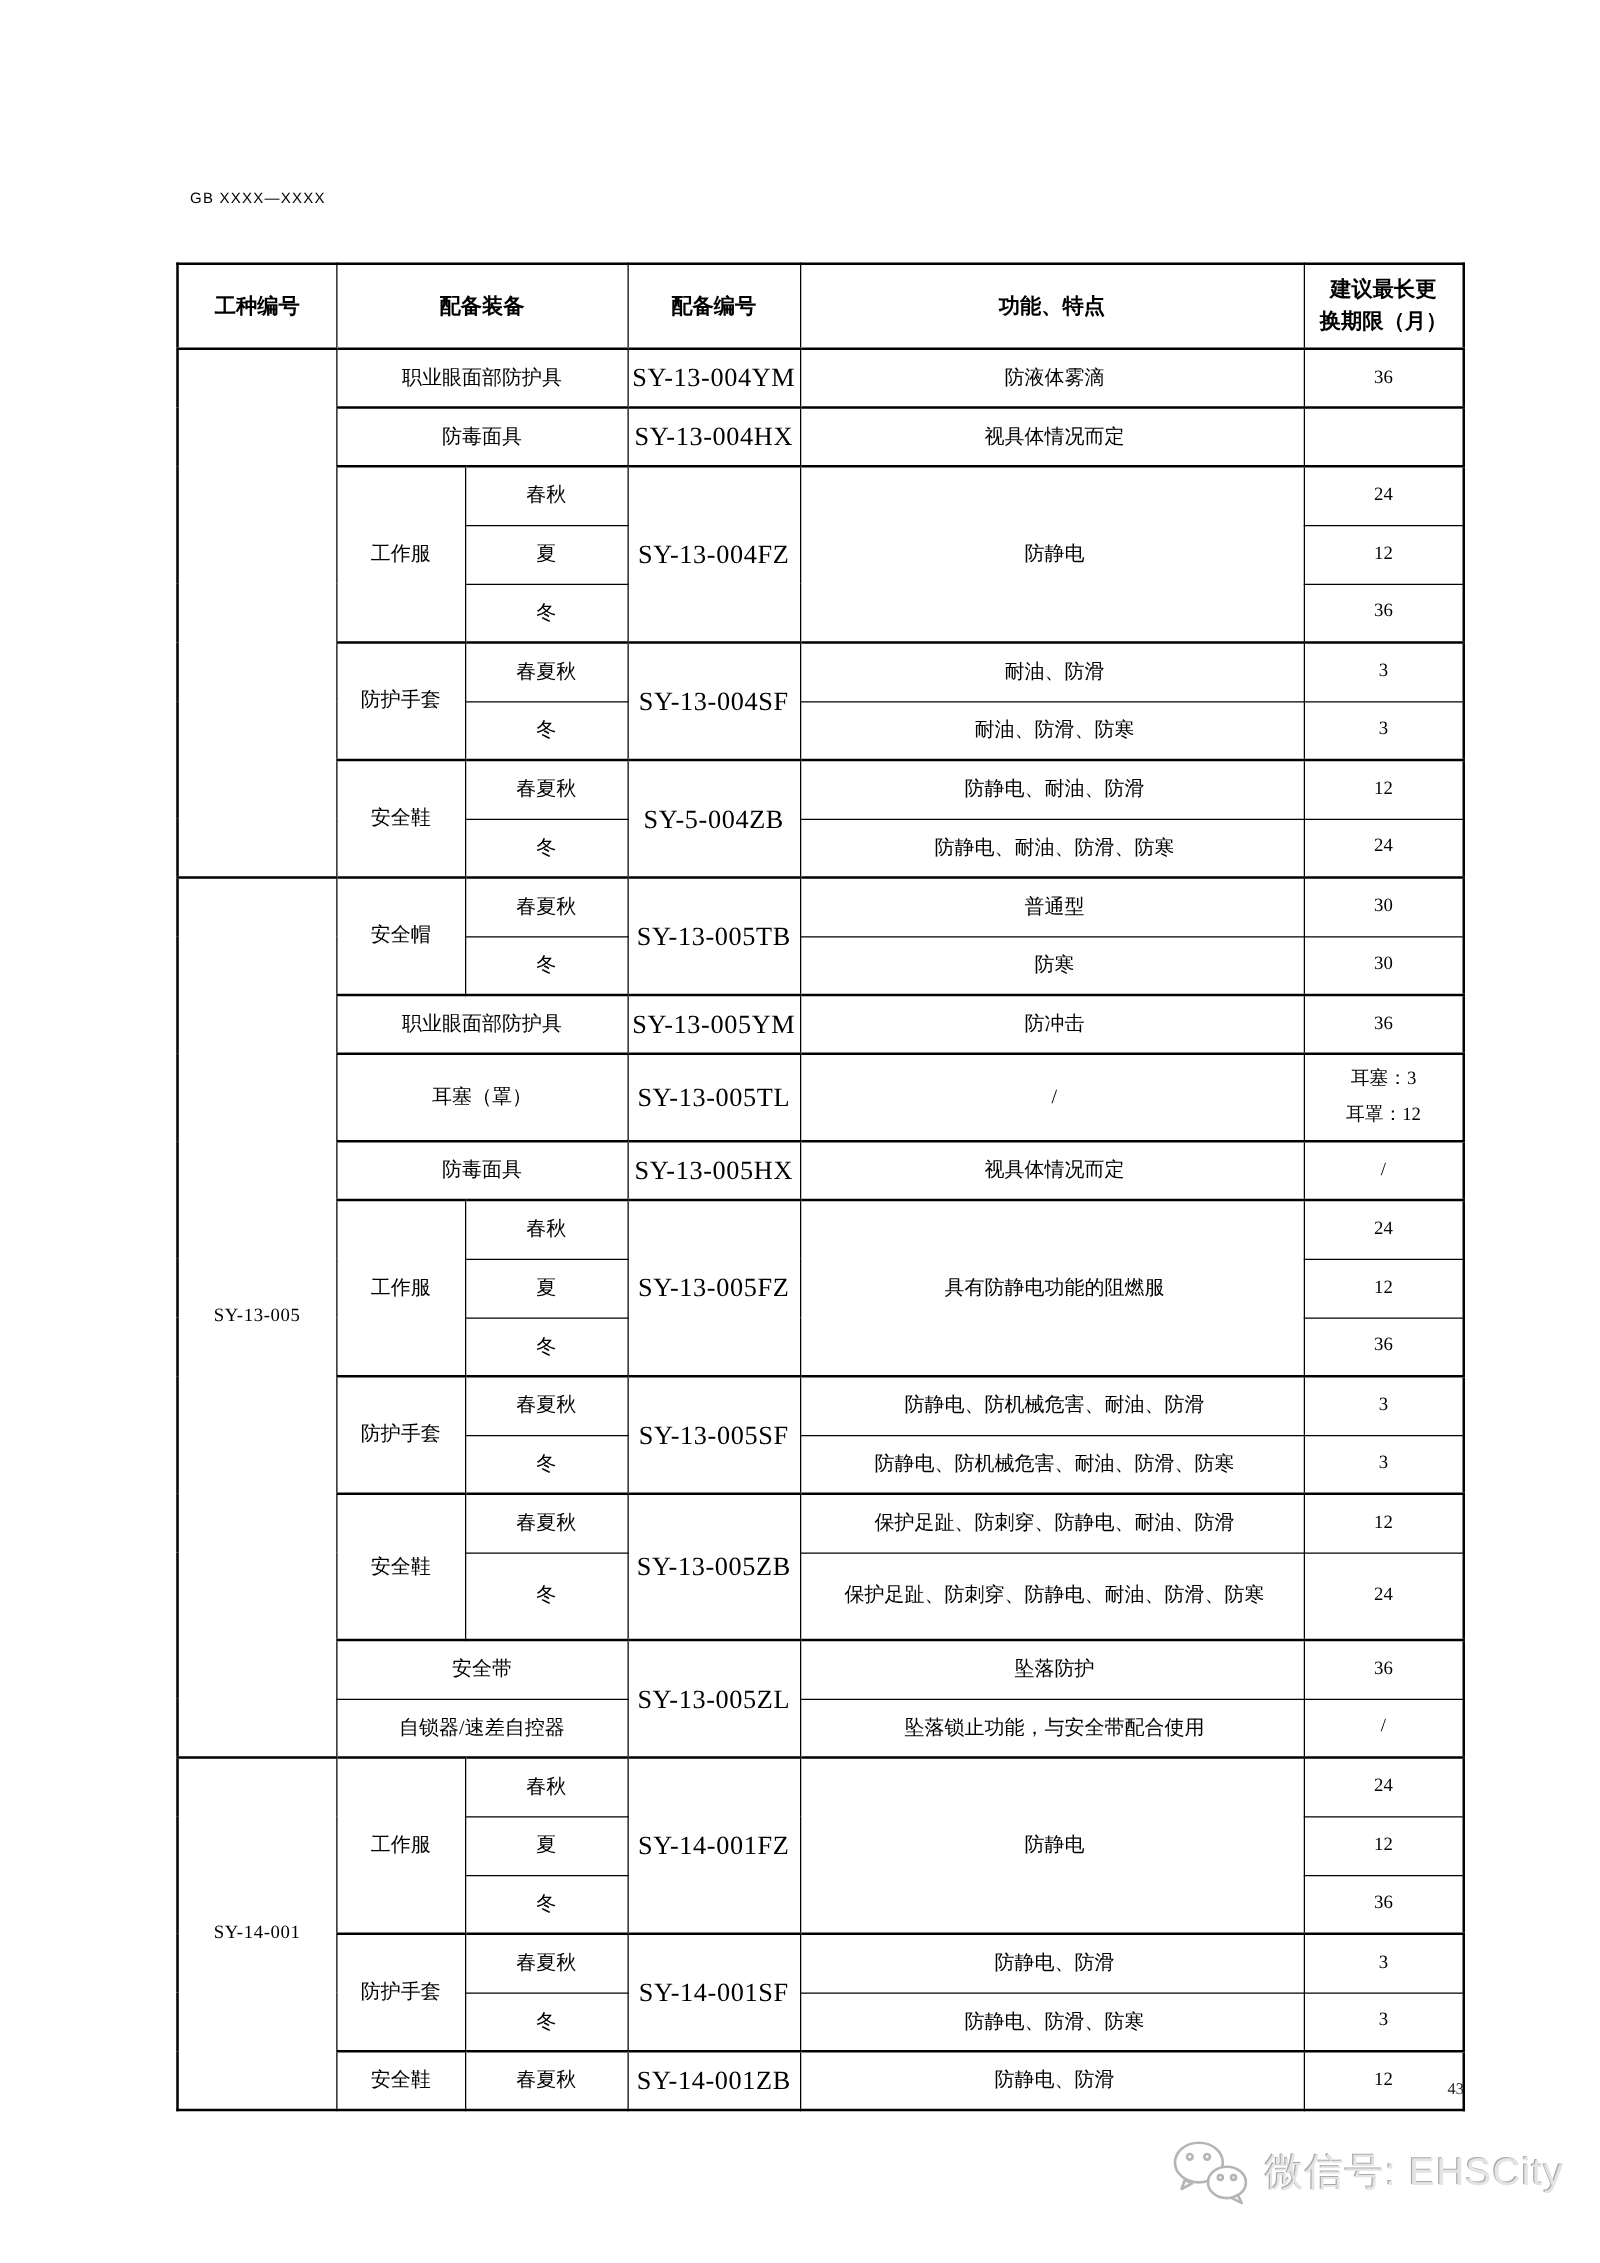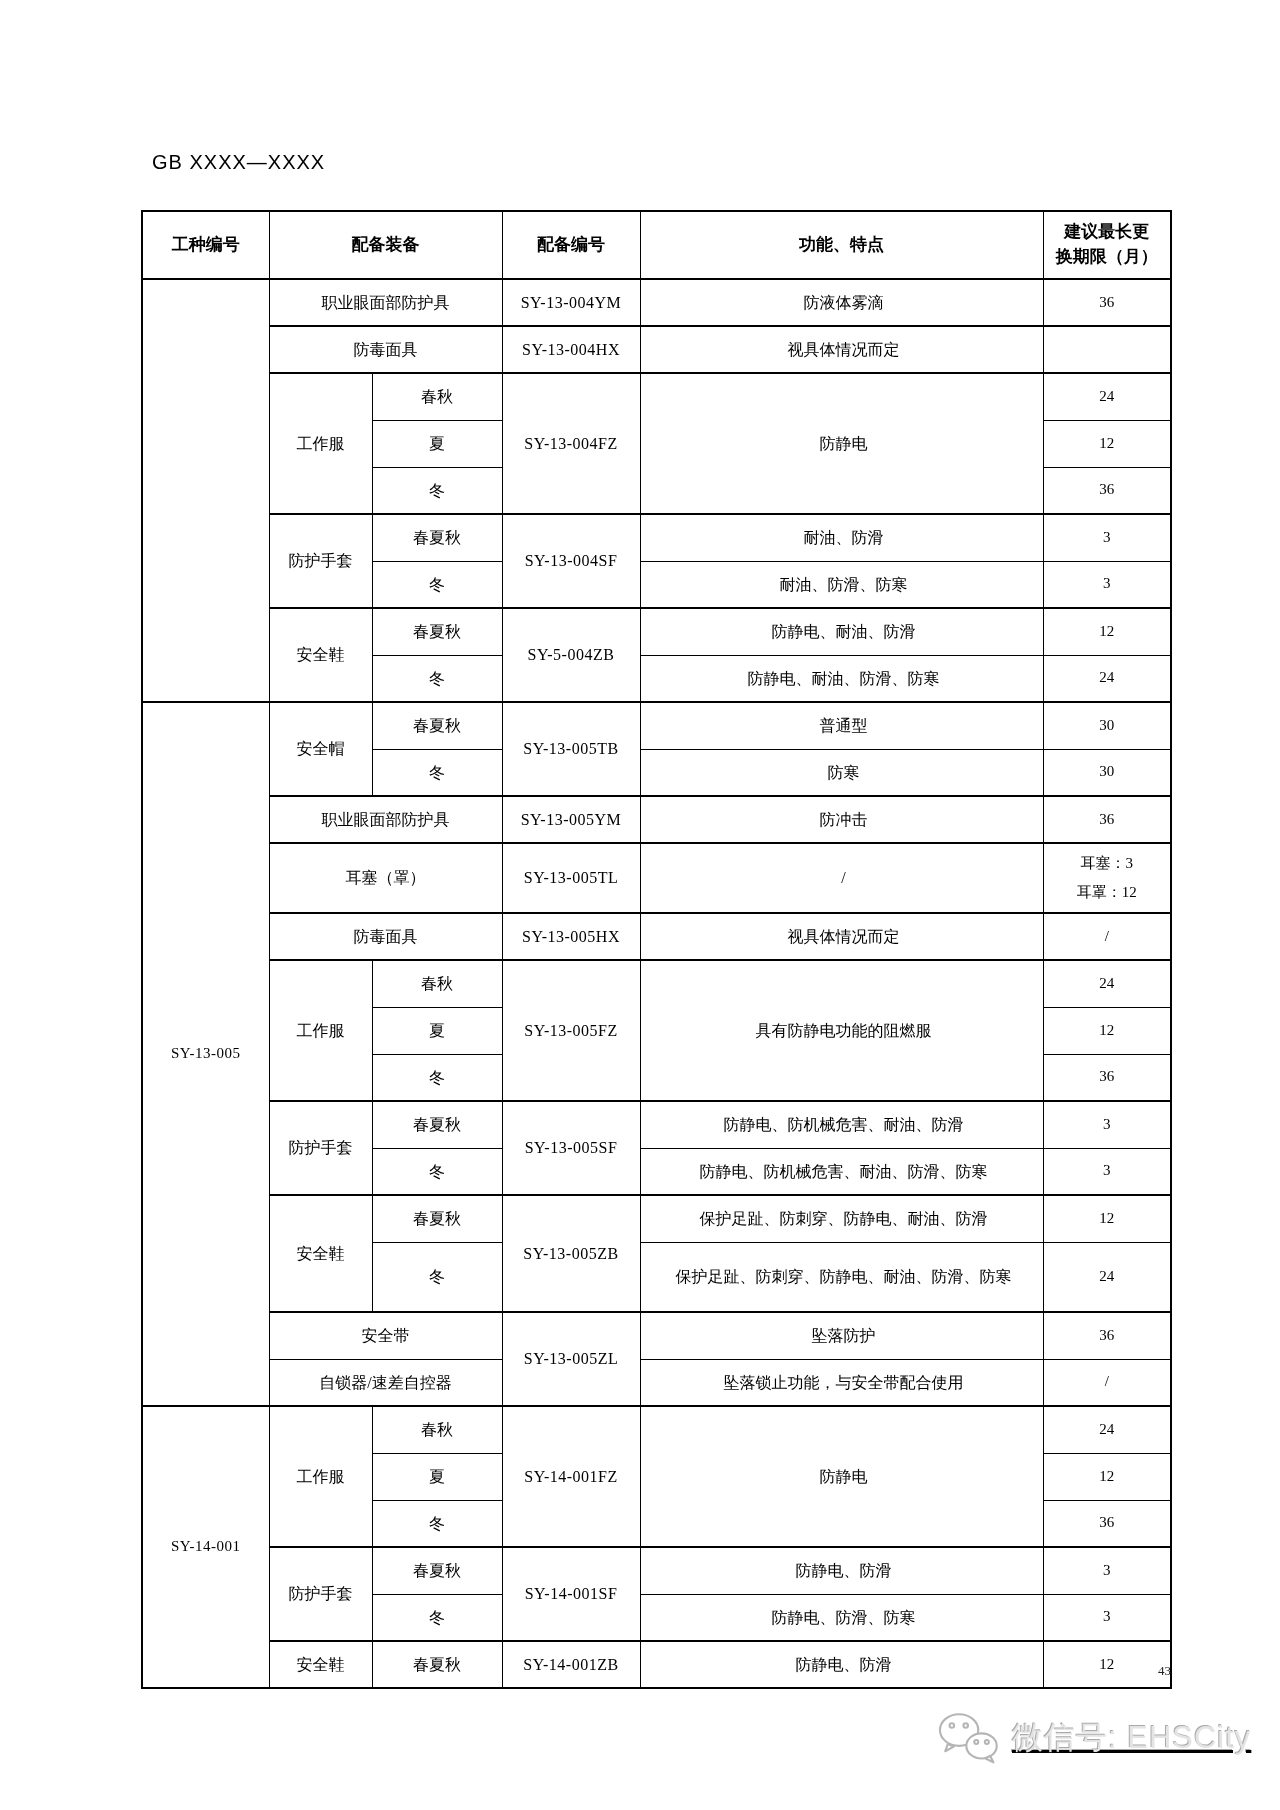--- a/index.html
+++ b/index.html
@@ -3,51 +3,51 @@
 <meta charset="utf-8">
 <style>
   html,body { margin:0; padding:0; }
   body {
     width:1280px; height:1810px; background:#ffffff; position:relative;
     font-family:"Liberation Serif","DejaVu Serif",serif; color:#000;
   }
   .doc-code {
     position:absolute; left:152px; top:151px;
     font-family:"Liberation Sans","DejaVu Sans",sans-serif;
-    font-size:20px; letter-spacing:1px; color:#000;
+    font-size:12px; letter-spacing:1px; color:#000;
   }
   table.ppe {
     position:absolute; left:141px; top:178px; width:1029px;
     border-collapse:collapse; table-layout:fixed;
     border:2px solid #000;
     margin-top:32px;
   }
   .ppe th, .ppe td {
     border:1px solid #000; text-align:center; vertical-align:middle;
     padding:0; font-size:16px; line-height:1.45; overflow:hidden;
   }
   .ppe thead th {
     height:66px; font-weight:bold; font-size:17px;
     border-bottom:2px solid #000;
   }
   .ppe tbody tr { height:47px; }
   .ppe tbody tr.tall { height:70px; }
   .ppe td.feat { text-align:center; padding:2px 8px 2px 12px; }
-  .ppe td.code { font-size:16px; letter-spacing:0.5px; }
+  .ppe td.code { font-size:21px; letter-spacing:0.5px; }
   .ppe td.per  { font-size:15px; }
   .ppe td.job  { font-size:15px; letter-spacing:0.5px; }
   .ppe tr.grp > td { border-top:2px solid #000; }
   .narrow { display:inline-block; max-width:348px; }
   .per2 div { line-height:1.95; font-size:15px; }
   .page-num {
     position:absolute; left:1158px; top:1663px; font-size:13px; color:#222;
   }
   .watermark {
     position:absolute; left:936px; top:1710px;
-    display:flex; align-items:center; gap:10px;text-decoration:underline;
+    display:flex; align-items:center; gap:10px;
   }
   .wm-text {
     font-family:"Liberation Sans","DejaVu Sans",sans-serif;
     font-size:31px; letter-spacing:1px; color:#e4e4e4;
     text-shadow:-1px -1px 0 #a9a9a9, 1px 1px 0 #ffffff;
     white-space:nowrap;
   }
 </style>
 </head>
 <body>

